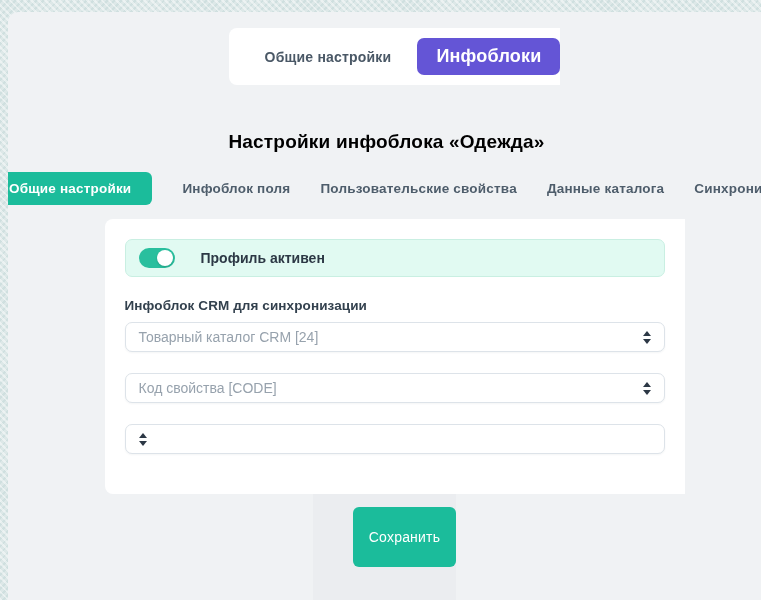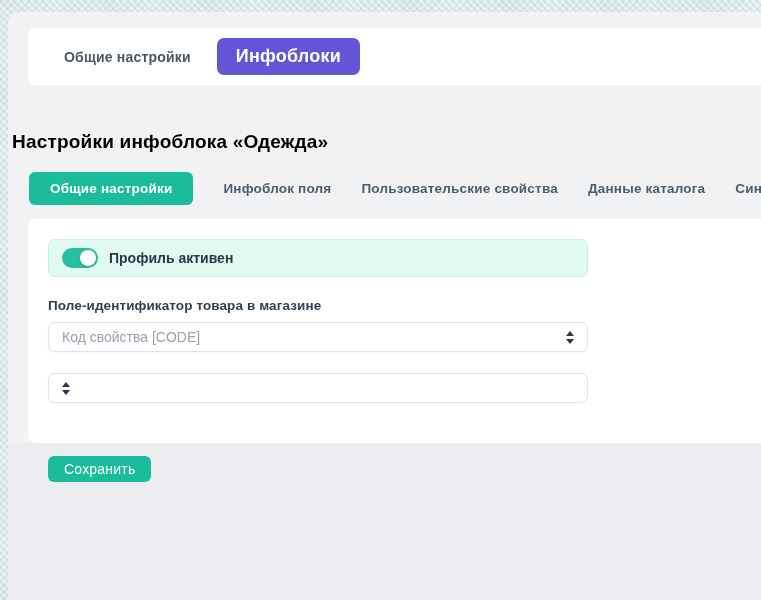--- a/index.html
+++ b/index.html
@@ -1,15 +1,15 @@
 <!DOCTYPE html>
 <html><head>
 <meta charset="utf-8">
 <style>
-  * { margin:0; padding:0; box-sizing:border-box; }
+  * { margin:0; padding:0; box-sizing:border-box;align-items:center; }
   html,body { width:761px; height:600px; overflow:hidden; }
   body {
     font-family:"Liberation Sans","DejaVu Sans",sans-serif;
     background-color:#dde8e8;
     background-image:
       repeating-linear-gradient(45deg, rgba(255,255,255,.45) 0 2px, transparent 2px 5px),
       repeating-linear-gradient(-45deg, rgba(176,204,204,.30) 0 2px, transparent 2px 5px);
     position:relative;
   }
   .page {
@@ -66,21 +66,21 @@
     background:#ffffff;
     border-radius:8px 0 0 8px;
     padding:20px 20px 40px 20px;
     flex:0 0 auto;
   }
   .toggle-panel {
     width:540px; height:38px;
     background:#e1faf2;
     border:1px solid #c9efe2;
     border-radius:7px;
-    display:flex; align-items:center; gap:11px;
+    display:flex; align-items:center; gap:26px;
     padding-left:13px;
   }
   .switch {
     width:36px; height:20px; border-radius:10px;
     background:#29bf9e; position:relative; cursor:pointer; flex:0 0 auto;
   }
   .switch .knob {
     position:absolute; top:2px; right:2px;
     width:16px; height:16px; border-radius:50%;
     background:#ffffff; box-shadow:0 1px 2px rgba(0,0,0,.18);
@@ -107,21 +107,21 @@
   
   .footer {
     flex:1 1 auto;
     background:#ebedf0;
     padding:13px 0 0 40px;
   }
   .btn-save {
     background:#1bbc9b; color:#ffffff;
     font-size:14px; font-weight:400; letter-spacing:.2px;
     border:none; border-radius:6px;
-    padding:5px 16px; cursor:pointer;
+    padding:22px 16px; cursor:pointer;
     font-family:"Liberation Sans","DejaVu Sans",sans-serif;
   }
 </style>
 </head>
 <body>
 
 <div class="page">
 
   <div class="topbar">
     <span class="nav-link">Общие настройки</span>
@@ -140,23 +140,32 @@
 
   <div class="card">
 
     <div class="toggle-panel">
       <span class="switch">
         <span class="knob"></span>
       </span>
       <span class="toggle-label">Профиль активен</span>
     </div>
 
+    <div class="field">
+      <div class="field-label">Инфоблок CRM для синхронизации</div>
+      <div class="select">
+        <span class="select-value">Товарный каталог CRM [24]</span>
+        <span class="arrows">
+          <span class="up"></span>
+            <span class="down"></span>
+        </span>
+      </div>
+    </div>
 
     <div class="field">
-      <div class="field-label">Поле-идентификатор товара в магазине</div>
       <div class="select">
         <span class="select-value">Код свойства [CODE]</span>
         <span class="arrows">
           <span class="up"></span>
             <span class="down"></span>
         </span>
       </div>
     </div>
 
     <div class="field">

